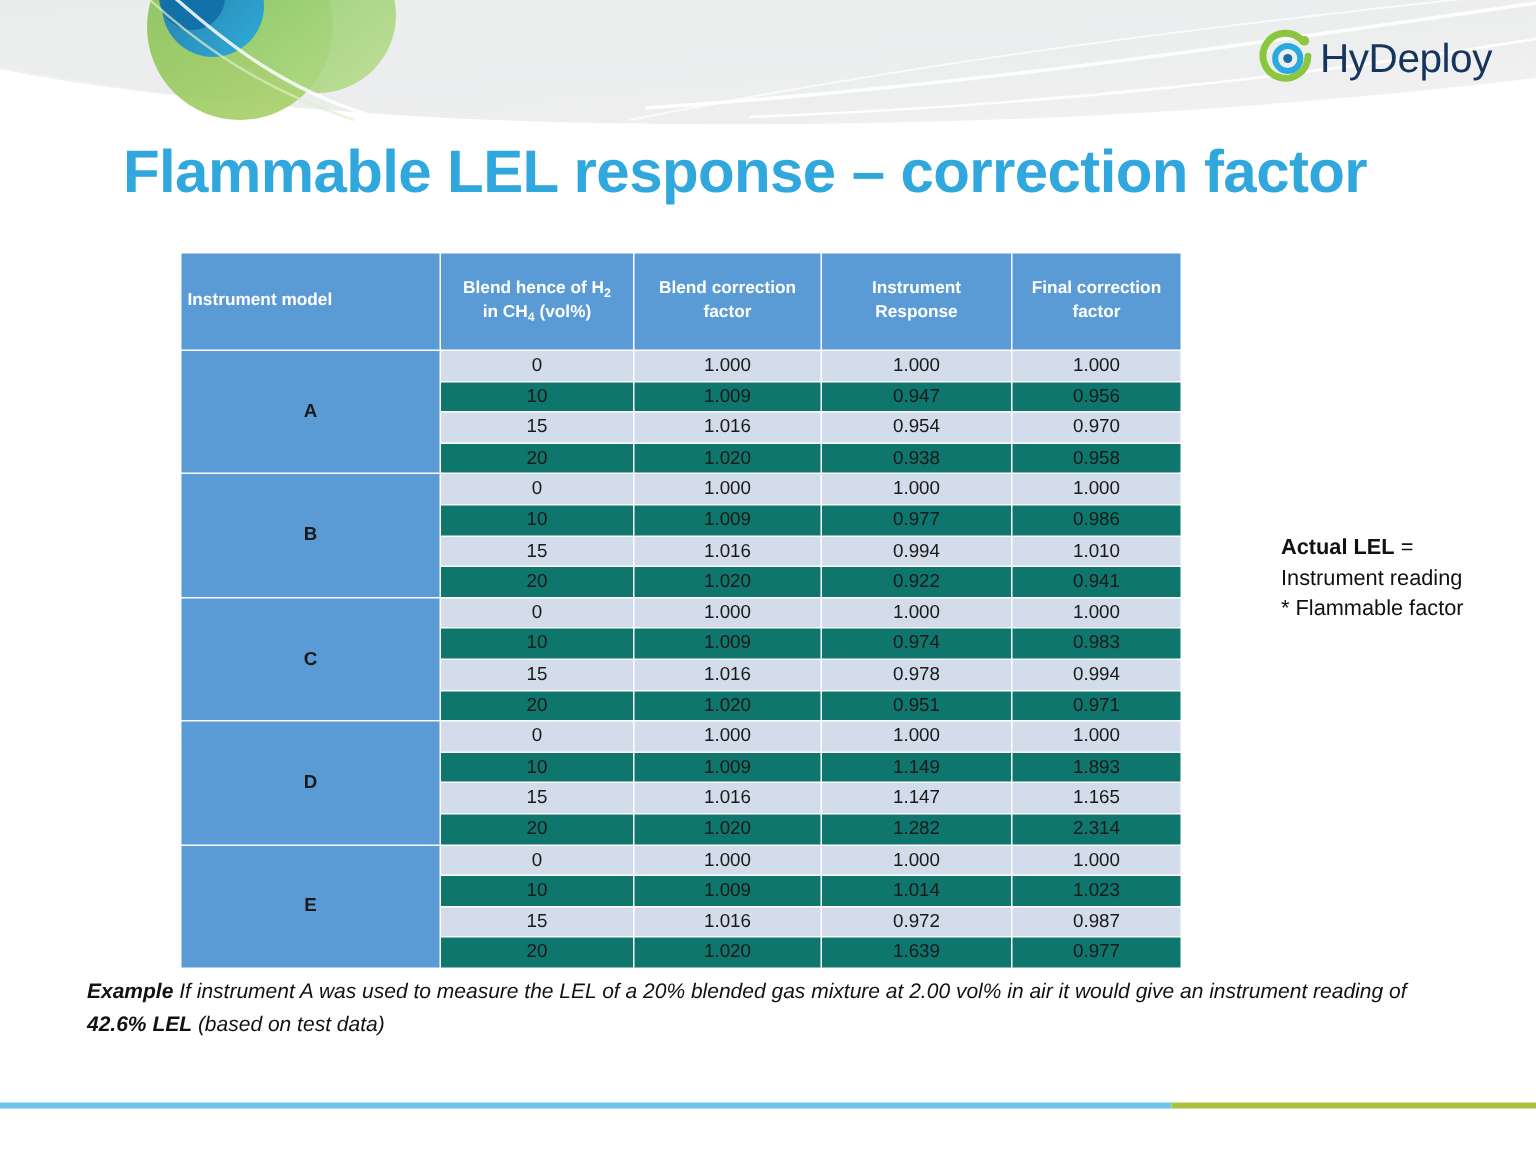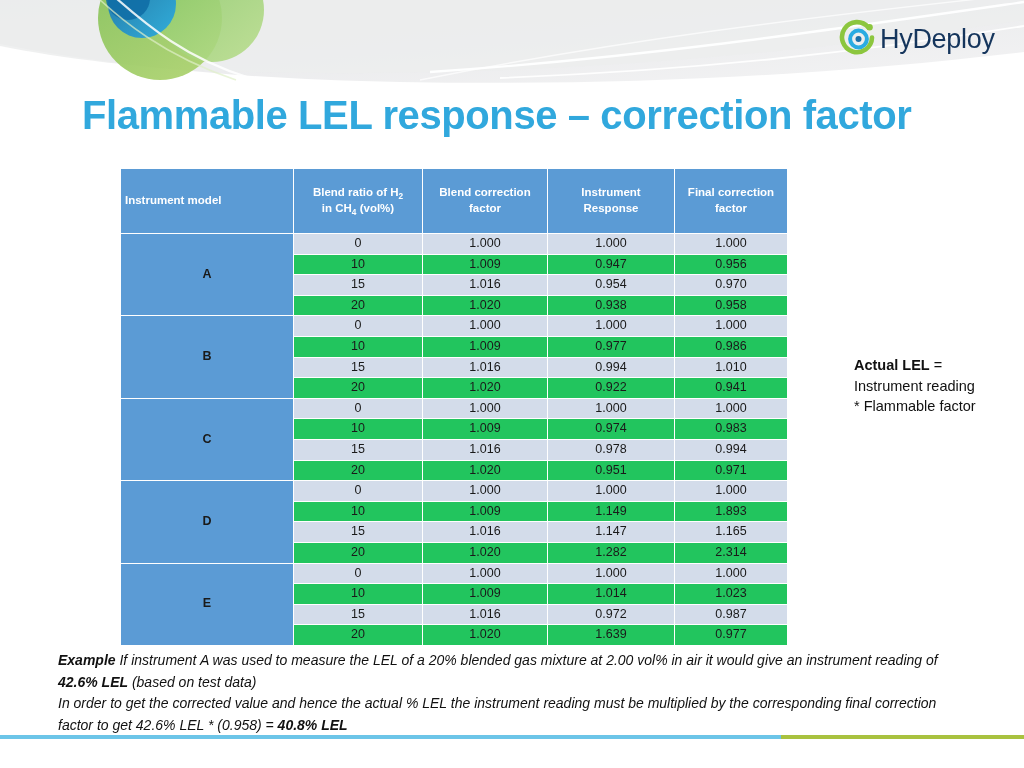--- a/index.html
+++ b/index.html
@@ -58,21 +58,21 @@
 
   table.lel td{
     font-size:12.5px;color:#1a1a1a;text-align:center;vertical-align:middle;
     height:19.6px;padding:0;border:0;line-height:19.6px;
   }
   td.model-cell{
     background:#5b9bd5;color:#ffffff;font-weight:bold;font-size:12px;
     vertical-align:middle;text-align:center;
   }
   tr.shade-a td.data{background:#d3dcea;}
-  tr.shade-b td.data{background:#22c55e;}
+  tr.shade-b td.data{background:#0f766e;}
 
   
   .side-note{
     position:absolute;left:854px;top:355px;width:175px;
     font-size:14.5px;color:#111111;line-height:1.42;
   }
   .side-note b{font-weight:bold;text-align:right;}
 
   
   .footnote{
@@ -159,21 +159,21 @@
         <col class="col-blend">
         <col class="col-resp">
         <col class="col-final">
     </colgroup>
     <thead>
       <tr>
         <th class="model-head">
           <span>Instrument model</span>
         </th>
         <th>
-          <span>Blend ratio of H</span><sub>2</sub><br>
+          <span>Blend hence of H</span><sub>2</sub><br>
           <span>in CH</span><sub>4</sub><span> (vol%)</span>
         </th>
         <th>
           <span>Blend correction</span><br>
           <span>factor</span>
         </th>
         <th>
           <span>Instrument</span><br>
           <span>Response</span>
         </th>
@@ -316,19 +316,16 @@
 <div class="side-note">
   <b>Actual LEL</b><span> =</span><br>
   <span>Instrument reading</span><br>
   <span>* Flammable factor</span>
 </div>
 
 <div class="footnote">
   <div>
     <b>Example</b><span> If instrument A was used to measure the LEL of a 20% blended gas mixture at 2.00 vol% in air it would give an instrument reading of </span><b>42.6% LEL</b><span> (based on test data)</span>
   </div>
-  <div>
-    <span>In order to get the corrected value and hence the actual % LEL the instrument reading must be multiplied by the corresponding final correction factor to get 42.6% LEL * (0.958) = </span><b>40.8% LEL</b>
-  </div>
 </div>
 
 <div class="bar-blue"></div>
 <div class="bar-green"></div>
 
 </body></html>

